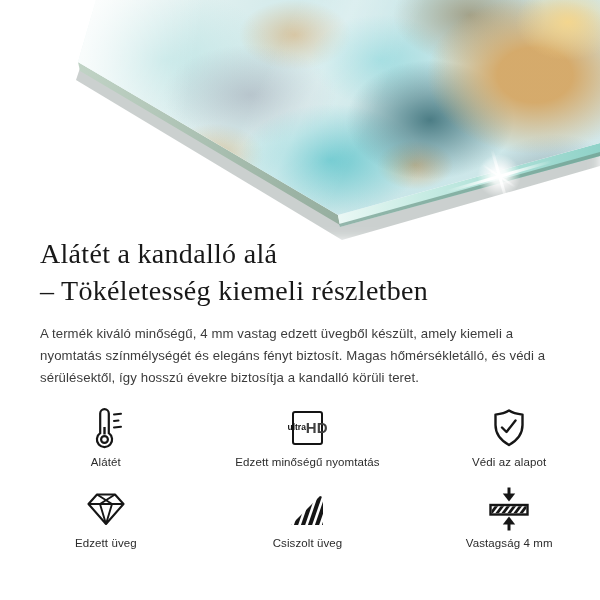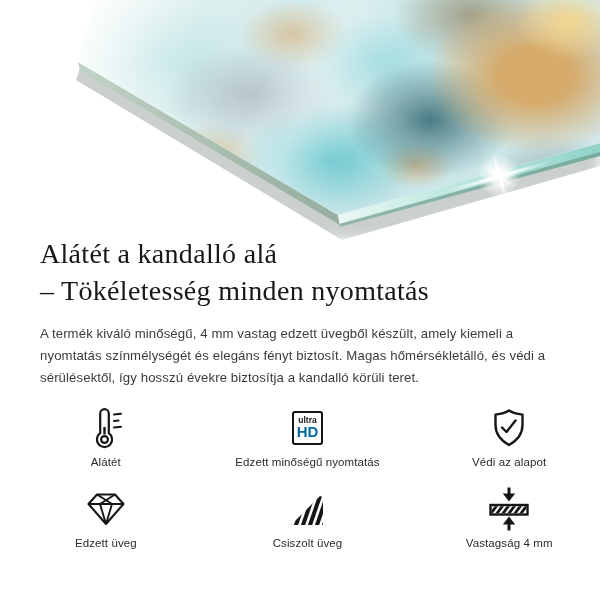--- a/index.html
+++ b/index.html
@@ -55,23 +55,23 @@
   h1.title span{display:block;}
   p.desc{margin:14px 0 8px;width:538px;font-size:13.2px;line-height:21.8px;color:#3c3c3c;letter-spacing:0.1px;}
 
   
   .features{margin:17px -35px 0 -35px;display:grid;grid-template-columns:repeat(3,1fr);row-gap:18px;}
   .feature{text-align:center;}
   .f-icon{height:45px;display:flex;align-items:center;justify-content:center;}
   .f-label{margin-top:6px;font-size:11.5px;color:#2b2b2b;letter-spacing:0.1px;}
   .icon-stroke{stroke:#161616;fill:none;}
   .hd-box{width:31px;height:34px;border:2.5px solid #141414;border-radius:3px;box-sizing:border-box;
-    display:flex;flex-direction:column;align-items:center;justify-content:center;background:#fff;}
+    display:flex;flex-direction:row;align-items:center;justify-content:center;background:#fff;}
   .hd-top{font-size:8.5px;font-weight:700;line-height:9px;color:#141414;}
-  .hd-bottom{font-size:15px;font-weight:700;line-height:14px;color:#0369a1;margin-top:0;}
+  .hd-bottom{font-size:15px;font-weight:700;line-height:14px;color:#404040;margin-top:0;}
 </style>
 </head>
 <body>
 
 <div class="page">
 
   <div class="hero">
     <div class="panel-shadow"></div>
     <div class="edge-left"></div>
     <div class="edge-right"></div>
@@ -81,21 +81,21 @@
       <div class="glow"></div>
         <div class="ray-h"></div>
         <div class="ray-v"></div>
         <div class="ray-d"></div>
     </div>
   </div>
 
   <div class="content">
     <h1 class="title">
       <span>Alátét a kandalló alá</span>
-      <span>– Tökéletesség minden nyomtatás</span>
+      <span>– Tökéletesség kiemeli részletben</span>
     </h1>
 
     <p class="desc">A termék kiváló minőségű, 4 mm vastag edzett üvegből készült, amely kiemeli a nyomtatás színmélységét és elegáns fényt biztosít. Magas hőmérsékletálló, és védi a sérülésektől, így hosszú évekre biztosítja a kandalló körüli teret.</p>
 
     <div class="features">
 
       <div class="feature">
         <div class="f-icon">
           <svg width="38" height="42" viewBox="0 0 38 42">
             <path class="icon-stroke" stroke-width="2.2" d="M13.2,6.5 a4.3,4.3 0 0 1 8.6,0 V26.2 a7.6,7.6 0 1 1 -8.6,0 Z"></path>

